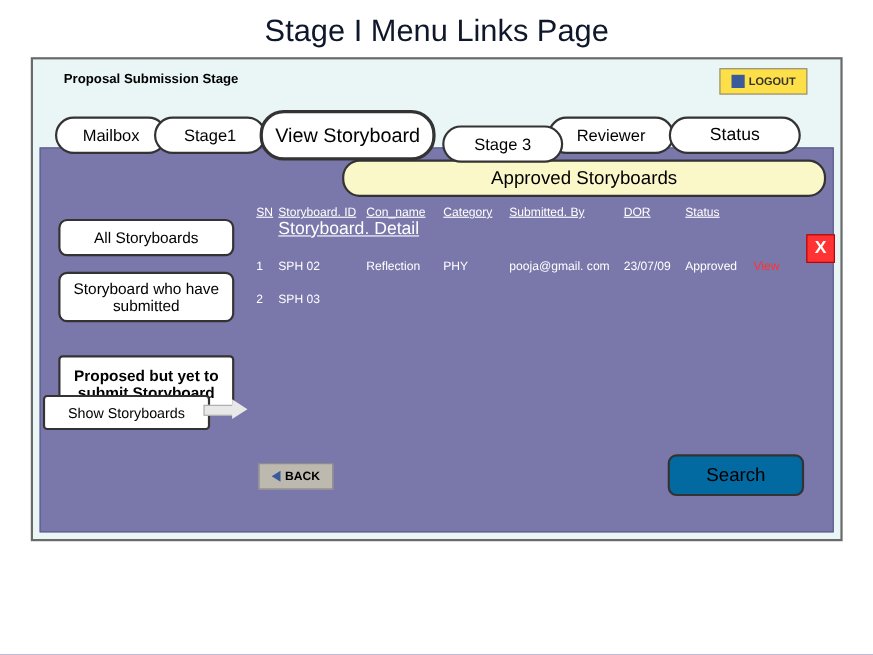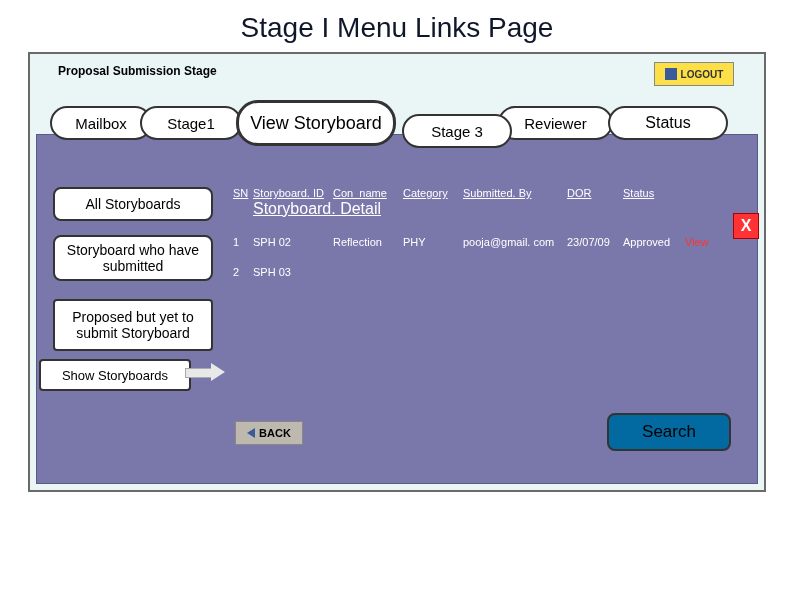--- a/index.html
+++ b/index.html
@@ -114,24 +114,25 @@
   border: 2px solid #333;
   border-radius: 8px;
   display: flex;
   align-items: center;
   justify-content: center;
   text-align: center;
   font-size: 14px;
   padding: 4px 6px;
   box-sizing: border-box;
   cursor: pointer;
+  margin-top: 12px;
 }
 .sb1 { top: 52px; height: 34px; }
 .sb2 { top: 100px; height: 46px; }
-.sb3 { top: 164px; height: 52px; border-radius: 4px; }
+.sb3 { top: 176px; height: 52px; border-radius: 4px; font-weight: bold; }
 .show-sb {
   position: absolute;
   left: 2px;
   top: 224px;
   width: 148px;
   height: 28px;
   background: #fff;
   border: 2px solid #333;
   border-radius: 4px;
   display: flex;
@@ -283,20 +284,21 @@
     <div class="tab tab-mailbox">Mailbox</div>
     <div class="tab tab-stage1">Stage1</div>
     <div class="tab tab-view">View Storyboard</div>
     <div class="tab tab-stage3">Stage 3</div>
     <div class="tab tab-reviewer">Reviewer</div>
     <div class="tab tab-payment">Status</div>
   </div>
 
   <div class="content-panel">
 
+    <div class="approved-bar">Approved Storyboards</div>
 
     <div class="side-btn sb1">All Storyboards</div>
     <div class="side-btn sb2">Storyboard who have submitted</div>
     <div class="side-btn sb3">Proposed but yet to submit Storyboard</div>
     <div class="show-sb">Show Storyboards</div>
 
     <div class="arrow">
       <div class="shaft"></div>
       <div class="head"></div>
     </div>

